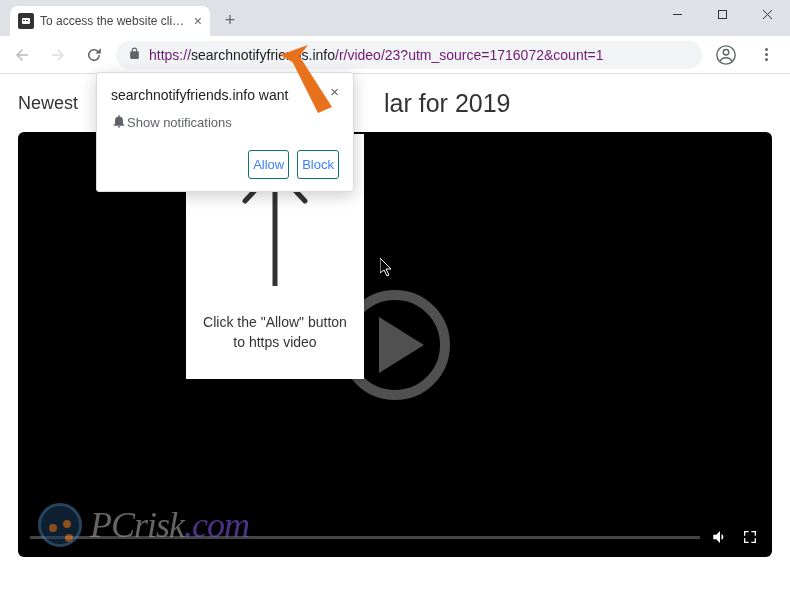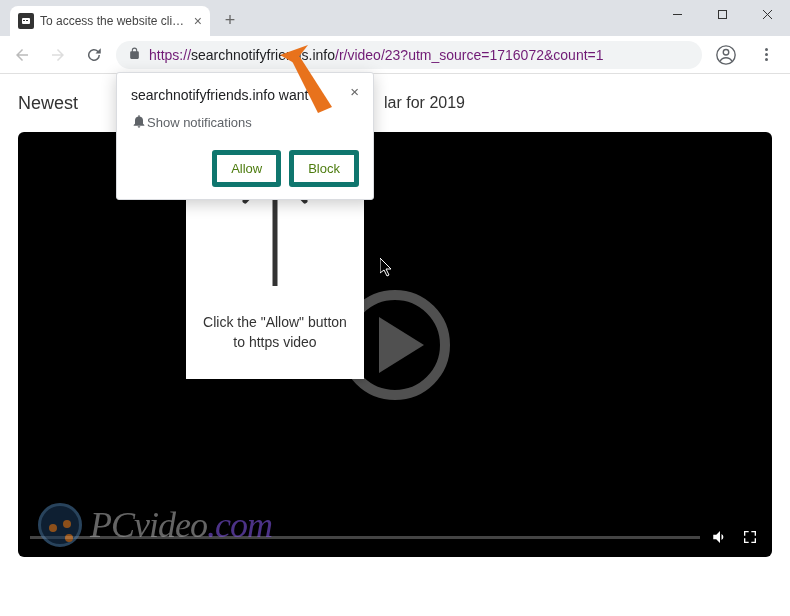--- a/index.html
+++ b/index.html
@@ -87,21 +87,21 @@
     }
     .page-header {
       height: 58px;
       display: flex;
       align-items: center;
       padding: 0 18px;
       font-size: 21px;
       color: #333;
     }
     .page-header .h-left { font-size: 18px; }
-    .page-header .h-right { margin-left: 306px; font-size: 16px; }
+    .page-header .h-right { margin-left: 306px; font-size: 25px; }
 
     .video-area {
       margin: 0 18px;
       background: #000;
       border-radius: 6px;
       height: 425px;
       position: relative;
       overflow: hidden;
     }
     .play-circle {
@@ -145,42 +145,42 @@
       justify-content: center;
       padding: 18px 12px;
       box-shadow: 0 2px 6px rgba(0,0,0,0.2);
     }
     .overlay-arrow { margin-bottom: 18px; }
     .overlay-text { text-align: center; font-size: 14px; color: #333; line-height: 1.4; }
 
     .notif-popup {
       position: absolute;
       top: 72px;
-      left: 116px;
+      left: 96px;
       width: 258px;
       background: #fff;
       border: 1px solid #dadce0;
       border-radius: 3px;
       box-shadow: 0 4px 16px rgba(0,0,0,0.2);
       padding: 14px 14px 12px 14px;
       z-index: 10;
       font-size: 13px;
     }
     .notif-top { display: flex; justify-content: space-between; align-items: flex-start; }
     .notif-title { color: #202124; font-size: 14px; }
     .notif-close { color: #666; cursor: pointer; font-size: 15px; margin-top: -4px; }
     .notif-row { display: flex; align-items: center; gap: 0; margin-top: 10px; color: #5f6368; font-size: 13px; }
     .notif-buttons { display: flex; justify-content: flex-end; gap: 8px; margin-top: 18px; }
     .notif-btn {
-      border: 5px solid #0f766e;
-      background: #fff;
-      padding: 6px 14px;
+      border: 1px solid #0f766e;
+      background: #fff;
+      padding: 6px 4px;
       border-radius: 3px;
       font-size: 13px;
-      color: #4d7c0f;
+      color: #3b82f6;
       cursor: pointer;
     }
 
     .orange-arrow {
       position: absolute;
       top: 45px;
       left: 270px;
       z-index: 20;
     }
 
@@ -315,21 +315,21 @@
       </div>
     </div>
 
     <div class="watermark">
       <div class="wm-circle">
         <div class="wm-dot a"></div>
           <div class="wm-dot b"></div>
           <div class="wm-dot c"></div>
       </div>
       <div class="wm-text">
-        <span>PC</span><span>video</span><span class="dc">.com</span>
+        <span>PC</span><span>risk</span><span class="dc">.com</span>
       </div>
     </div>
   </div>
 
   <div class="overlay-card">
     <div class="overlay-arrow">
       <svg width="90" height="130" viewBox="0 0 90 130">
         <line x1="45" y1="125" x2="45" y2="12" stroke="#333" stroke-width="5"></line>
         <polyline points="15,40 45,8 75,40" fill="none" stroke="#333" stroke-width="5" stroke-linecap="round" stroke-linejoin="round"></polyline>
       </svg>

